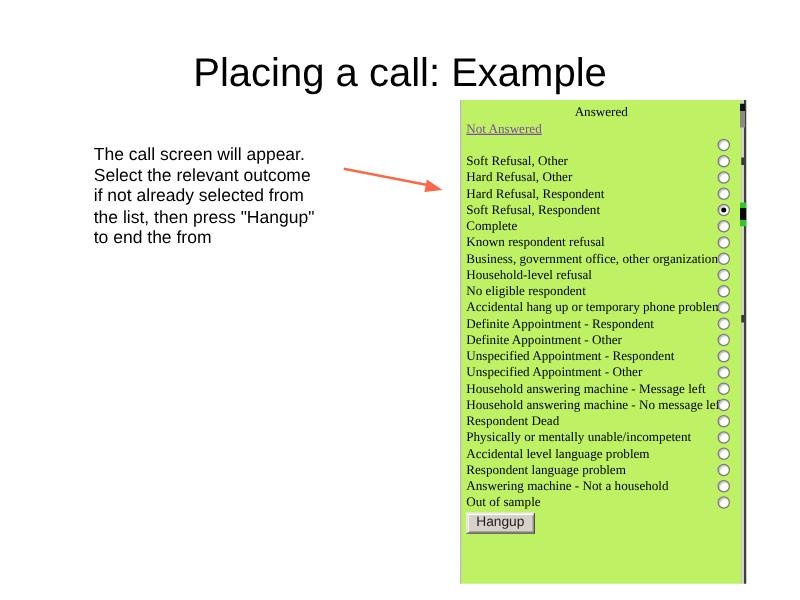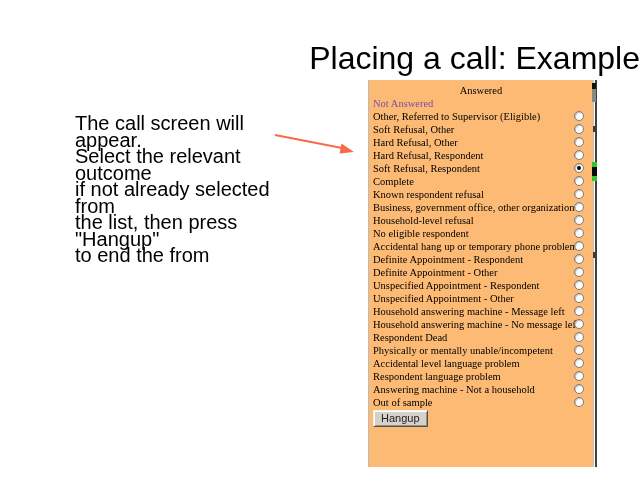--- a/index.html
+++ b/index.html
@@ -3,41 +3,41 @@
 <meta charset="utf-8">
 <style>
   * { margin: 0; padding: 0; box-sizing: border-box; }
   html,body { background:#fff; }
   body {
     width: 640px; height: 480px; position: relative; overflow: hidden;
     font-family: "Liberation Sans", sans-serif;
   }
   .slide-title {
     position: absolute; top: 40px; left: 0; width: 640px;
-    text-align: right; font-size: 32px; font-weight: 400; color: #000;
+    text-align: center; font-size: 32px; font-weight: 400; color: #000;
     font-family: "Liberation Sans", sans-serif;
   }
   .annotation {
     position: absolute; left: 75px; top: 115px; width: 230px;
-    font-size: 20px; line-height: 16.5px; color: #000;
+    font-size: 14px; line-height: 16.5px; color: #000;
   }
   .arrow-svg { position: absolute; left: 272px; top: 131px; }
   .call-panel {
     position: absolute; left: 368px; top: 80px; width: 226px; height: 387px;
     border-left: 1px solid #bcbcb4; border-right: 1px solid #c4c4bc;
-    background: #fdba74; padding-top: 4px;
+    background: #bef264; padding-top: 4px;
     font-family: "Liberation Serif", serif; font-size: 10.5px; color: #000;
   }
   .panel-dark-edge {
     position: absolute; left: 595px; top: 80px; width: 2px; height: 387px;
     background: #3f3f3f;
   }
   .panel-header { height: 13px; line-height: 13px; text-align: center; }
   .panel-link-row { height: 13px; line-height: 13px; padding-left: 4px; }
-  .panel-link { cursor: pointer; }
+  .panel-link { text-decoration: underline; cursor: pointer; }
   .row { position: relative; height: 13px; line-height: 13px; padding-left: 4px; white-space: nowrap; }
   .opt-label { font-family: "Liberation Serif", serif; }
   .radio {
     position: absolute; right: 9px; top: 1px; width: 10px; height: 10px;
     border: 1px solid #7a7a7a; border-radius: 50%; background: #fff;
     box-shadow: inset 1px 1px 1px rgba(0,0,0,0.25);
   }
   .dot {
     position: absolute; left: 2px; top: 2px; width: 4px; height: 4px;
     border-radius: 50%; background: #000; display: block;
@@ -73,21 +73,21 @@
   <line id="arrow-line" x1="3" y1="4" x2="70" y2="17" stroke="#fa6a48" stroke-width="2.2"></line>
   <polygon id="arrow-head" points="82,21 69.5,12.5 67.5,22.5" fill="#fa6a48"></polygon>
 </svg>
 
 <div class="call-panel">
   <div class="panel-header">Answered</div>
   <div class="panel-link-row">
     <span class="panel-link" style="color: rgb(125, 79, 160);">Not Answered</span>
   </div>
   <div>
-      <div class="row"><span class="opt-label">Other, Referred to Supervisor (Eligible)</span><span class="radio"></span></div>
+      <div class="row"><span class="radio"></span></div>
       <div class="row"><span class="opt-label">Soft Refusal, Other</span><span class="radio"></span></div>
       <div class="row"><span class="opt-label">Hard Refusal, Other</span><span class="radio"></span></div>
       <div class="row"><span class="opt-label">Hard Refusal, Respondent</span><span class="radio"></span></div>
       <div class="row"><span class="opt-label">Soft Refusal, Respondent</span><span class="radio">
           <span class="dot"></span>
         </span></div>
       <div class="row"><span class="opt-label">Complete</span><span class="radio"></span></div>
       <div class="row"><span class="opt-label">Known respondent refusal</span><span class="radio"></span></div>
       <div class="row"><span class="opt-label">Business, government office, other organization</span><span class="radio"></span></div>
       <div class="row"><span class="opt-label">Household-level refusal</span><span class="radio"></span></div>

